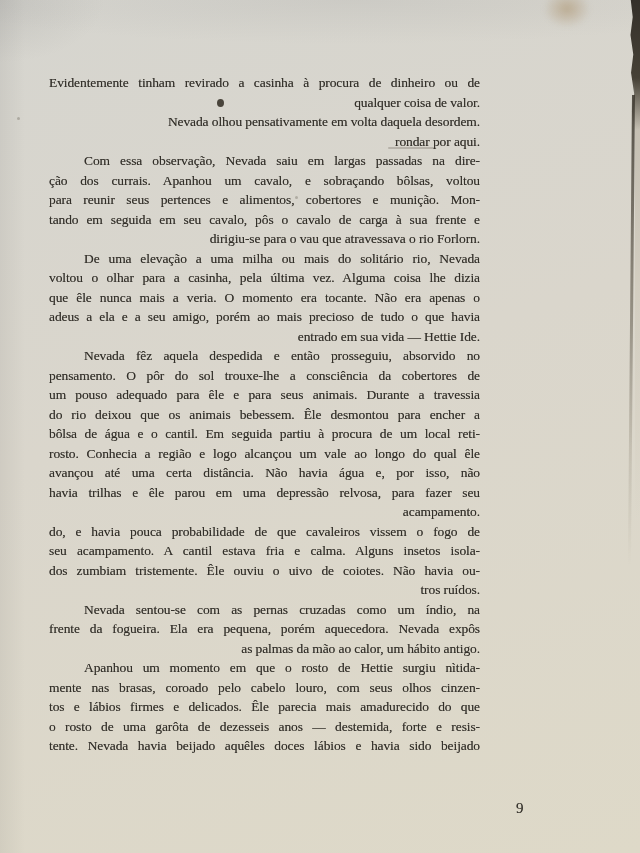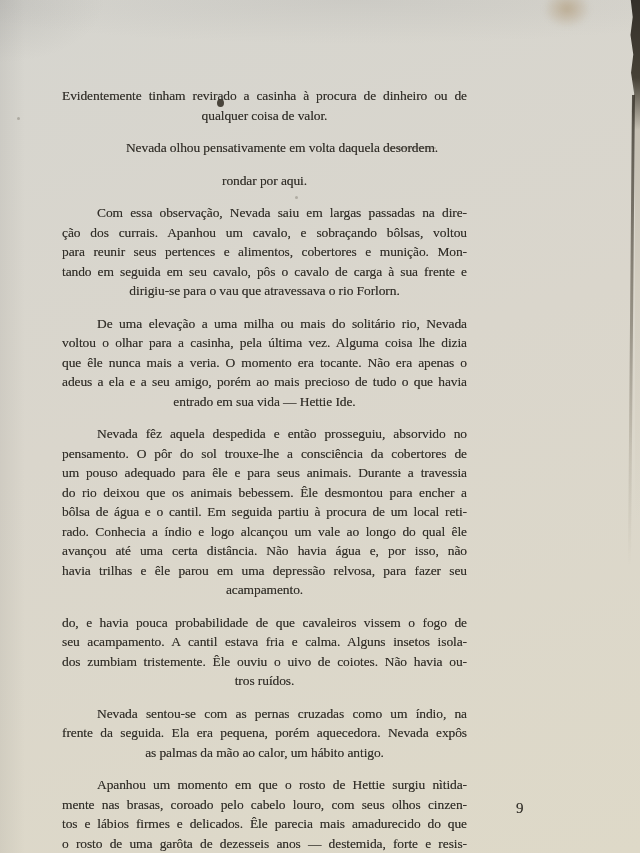--- a/index.html
+++ b/index.html
@@ -91,33 +91,33 @@
   
   .text-block {
     position: absolute;
     left: 49px; top: 73px;
     width: 431px;
     color: #33302a;
     font-size: 13.5px;
     letter-spacing: -0.1px;
     text-shadow: 0 0 0.5px rgba(51,48,42,0.55);
   }
-  .para { margin: 13px; padding: 0; }
+  .para { margin: 0; padding: 0; }
   .line {
     height: 19.5px;
     line-height: 19.5px;
     overflow: hidden;
     white-space: normal;
   }
   .line.j {
     text-align: justify;
     text-align-last: justify;
   }
   .line.l {
-    text-align: center;
+    text-align: right;
   }
   .line.indent {
     text-indent: 35px;
   }
 
   .page-number {
     position: absolute;
     left: 516px; top: 800px;
     font-size: 15px;
     color: #35322c;
@@ -162,34 +162,34 @@
       <div class="line j">que êle nunca mais a veria. O momento era tocante. Não era apenas o</div>
       <div class="line j">adeus a ela e a seu amigo, porém ao mais precioso de tudo o que havia</div>
       <div class="line l">entrado em sua vida — Hettie Ide.</div>
     </div>
     <div class="para">
       <div class="line j indent">Nevada fêz aquela despedida e então prosseguiu, absorvido no</div>
       <div class="line j">pensamento. O pôr do sol trouxe-lhe a consciência da cobertores de</div>
       <div class="line j">um pouso adequado para êle e para seus animais. Durante a travessia</div>
       <div class="line j">do rio deixou que os animais bebessem. Êle desmontou para encher a</div>
       <div class="line j">bôlsa de água e o cantil. Em seguida partiu à procura de um local reti-</div>
-      <div class="line j">rado. Conhecia a índio e logo alcançou um vale ao longo do qual êle</div>
+      <div class="line j">rosto. Conhecia a região e logo alcançou um vale ao longo do qual êle</div>
       <div class="line j">avançou até uma certa distância. Não havia água e, por isso, não</div>
       <div class="line j">havia trilhas e êle parou em uma depressão relvosa, para fazer seu</div>
       <div class="line l">acampamento.</div>
     </div>
     <div class="para">
       <div class="line j">do, e havia pouca probabilidade de que cavaleiros vissem o fogo de</div>
       <div class="line j">seu acampamento. A cantil estava fria e calma. Alguns insetos isola-</div>
       <div class="line j">dos zumbiam tristemente. Êle ouviu o uivo de coiotes. Não havia ou-</div>
       <div class="line l">tros ruídos.</div>
     </div>
     <div class="para">
       <div class="line j indent">Nevada sentou-se com as pernas cruzadas como um índio, na</div>
-      <div class="line j">frente da seguida. Ela era pequena, porém aquecedora. Nevada expôs</div>
+      <div class="line j">frente da fogueira. Ela era pequena, porém aquecedora. Nevada expôs</div>
       <div class="line l">as palmas da mão ao calor, um hábito antigo.</div>
     </div>
     <div class="para">
       <div class="line j indent">Apanhou um momento em que o rosto de Hettie surgiu nìtida-</div>
       <div class="line j">mente nas brasas, coroado pelo cabelo louro, com seus olhos cinzen-</div>
       <div class="line j">tos e lábios firmes e delicados. Êle parecia mais amadurecido do que</div>
       <div class="line j">o rosto de uma garôta de dezesseis anos — destemida, forte e resis-</div>
       <div class="line j">tente. Nevada havia beijado aquêles doces lábios e havia sido beijado</div>
     </div>
   </div>

